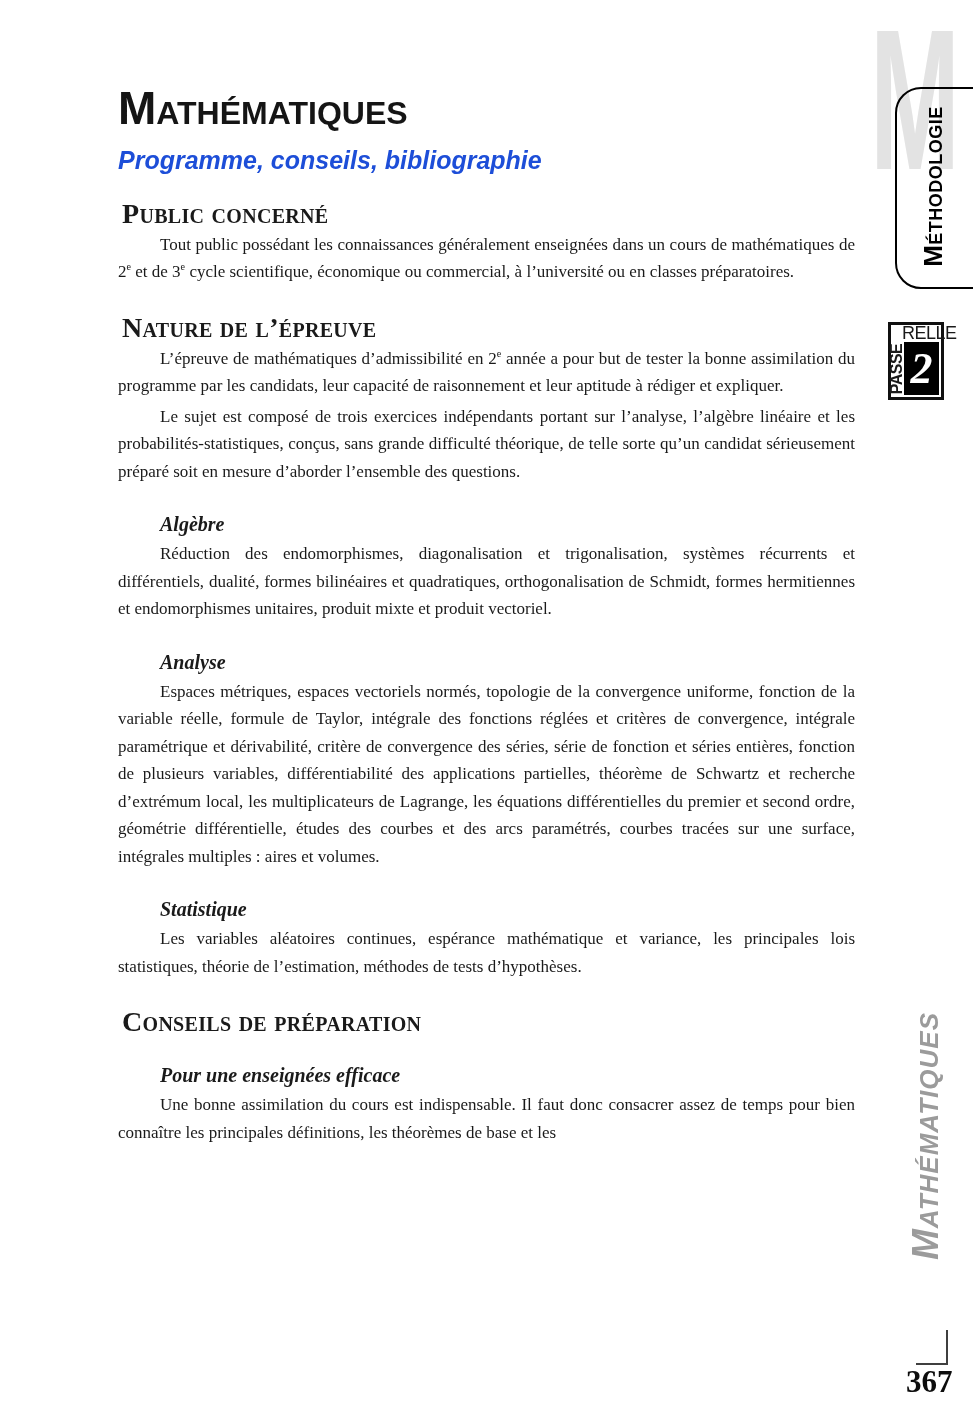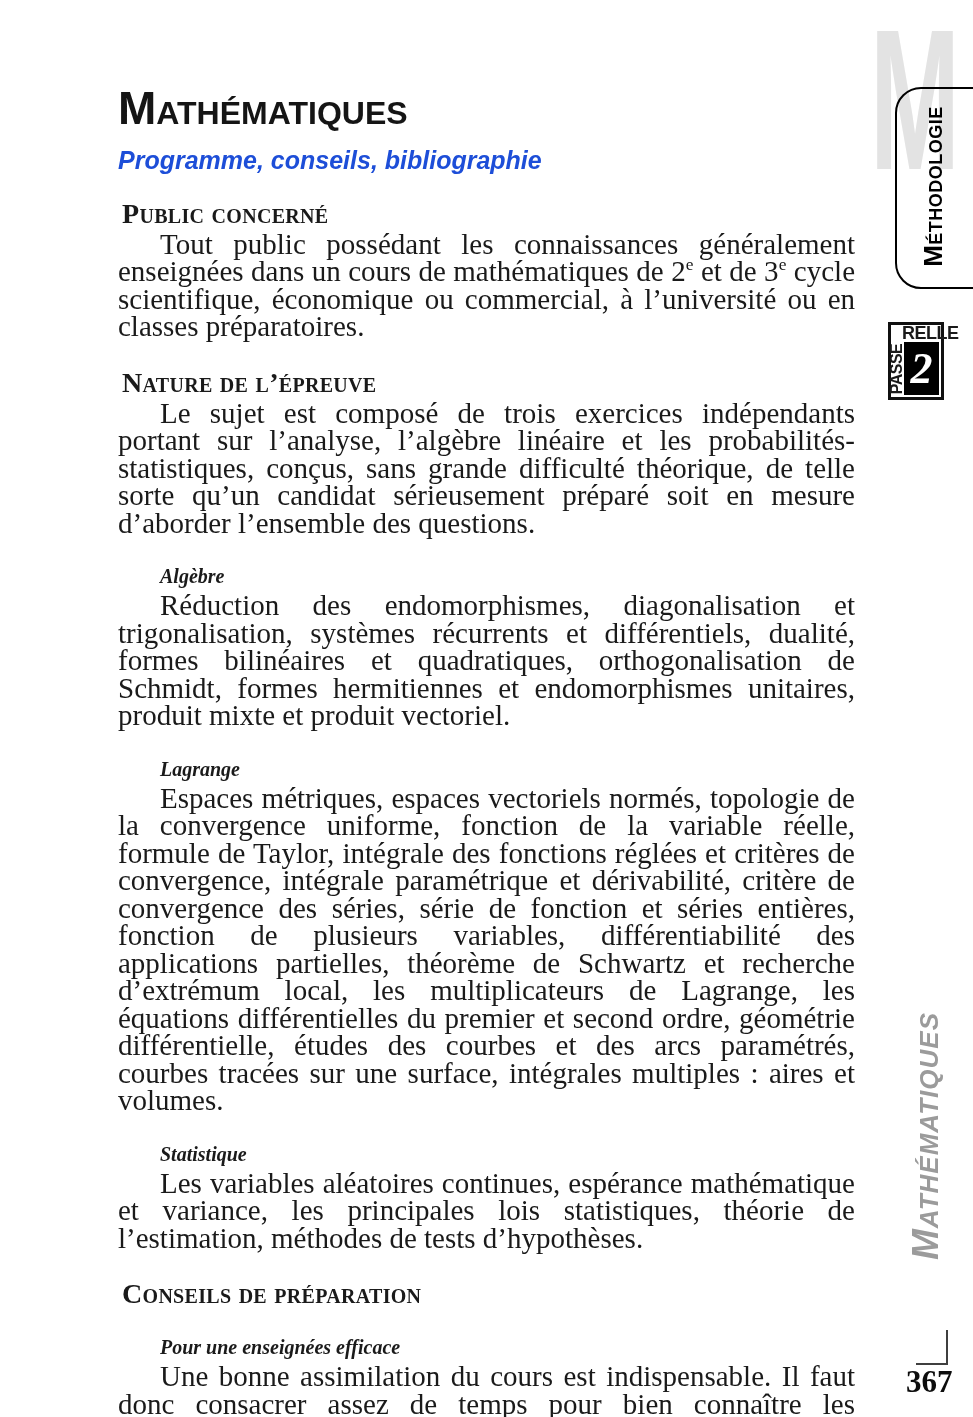--- a/index.html
+++ b/index.html
@@ -53,21 +53,21 @@
   h3.sub-heading {
     margin: 26px 0 0 42px;
     font-family: "Liberation Serif", serif;
     font-weight: bold;
     font-style: italic;
     font-size: 20px;
     line-height: 26px;
   }
   p.body {
     margin: 3px 0 0 0;
-    font-size: 29px;
+    font-size: 17px;
     line-height: 27.5px;
     text-align: justify;
     text-indent: 42px;
   }
   p.body sup {
     font-size: 0.6em;
     line-height: 0;
     vertical-align: super;
   }
 
@@ -127,21 +127,21 @@
     height: 78px;
     box-sizing: border-box;
     border: 3px solid #101010;
     background: #fff;
     z-index: 2;
   }
   .badge-relle {
     position: absolute;
     left: 11px; right: 8px; top: -2px; height: 20px;
     font-family: "Liberation Sans", sans-serif;
-    font-weight: bold;
+    font-weight: normal;
     font-size: 18px;
     line-height: 20px;
     text-align: right;
     letter-spacing: -0.5px;
   }
   .badge-passe {
     position: absolute;
     left: -1px; top: 16px; bottom: 0; width: 15px;
     display: flex; align-items: center; justify-content: center;
   }
@@ -241,27 +241,28 @@
 
   <div class="content">
 
     <h1 class="page-title">Mathématiques</h1>
     <div class="page-subtitle">Programme, conseils, bibliographie</div>
 
     <h2 class="sec-heading first">Public concerné</h2>
     <p class="body"><span>Tout public possédant les connaissances généralement enseignées dans un cours de mathématiques de 2</span><sup>e</sup><span> et de 3</span><sup>e</sup><span> cycle scientifique, économique ou commercial, à l’université ou en classes préparatoires.</span></p>
 
     <h2 class="sec-heading">Nature de l’épreuve</h2>
+    <p class="body"><span>L’épreuve de mathématiques d’admissibilité en 2</span><sup>e</sup><span> année a pour but de tester la bonne assimilation du programme par les candidats, leur capacité de raisonnement et leur aptitude à rédiger et expliquer.</span></p>
     <p class="body">Le sujet est composé de trois exercices indépendants portant sur l’analyse, l’algèbre linéaire et les probabilités-statistiques, conçus, sans grande difficulté théorique, de telle sorte qu’un candidat sérieusement préparé soit en mesure d’aborder l’ensemble des questions.</p>
 
 
     <h3 class="sub-heading">Algèbre</h3>
     <p class="body">Réduction des endomorphismes, diagonalisation et trigonalisation, systèmes récurrents et différentiels, dualité, formes bilinéaires et quadratiques, orthogonalisation de Schmidt, formes hermitiennes et endomorphismes unitaires, produit mixte et produit vectoriel.</p>
 
-    <h3 class="sub-heading">Lagrange</h3>
+    <h3 class="sub-heading">Analyse</h3>
     <p class="body">Espaces métriques, espaces vectoriels normés, topologie de la convergence uniforme, fonction de la variable réelle, formule de Taylor, intégrale des fonctions réglées et critères de convergence, intégrale paramétrique et dérivabilité, critère de convergence des séries, série de fonction et séries entières, fonction de plusieurs variables, différentiabilité des applications partielles, théorème de Schwartz et recherche d’extrémum local, les multiplicateurs de Lagrange, les équations différentielles du premier et second ordre, géométrie différentielle, études des courbes et des arcs paramétrés, courbes tracées sur une surface, intégrales multiples : aires et volumes.</p>
 
     <h3 class="sub-heading">Statistique</h3>
     <p class="body">Les variables aléatoires continues, espérance mathématique et variance, les principales lois statistiques, théorie de l’estimation, méthodes de tests d’hypothèses.</p>
 
     <h2 class="sec-heading">Conseils de préparation</h2>
 
     <h3 class="sub-heading">Pour une enseignées efficace</h3>
     <p class="body">Une bonne assimilation du cours est indispensable. Il faut donc consacrer assez de temps pour bien connaître les principales définitions, les théorèmes de base et les</p>
 

